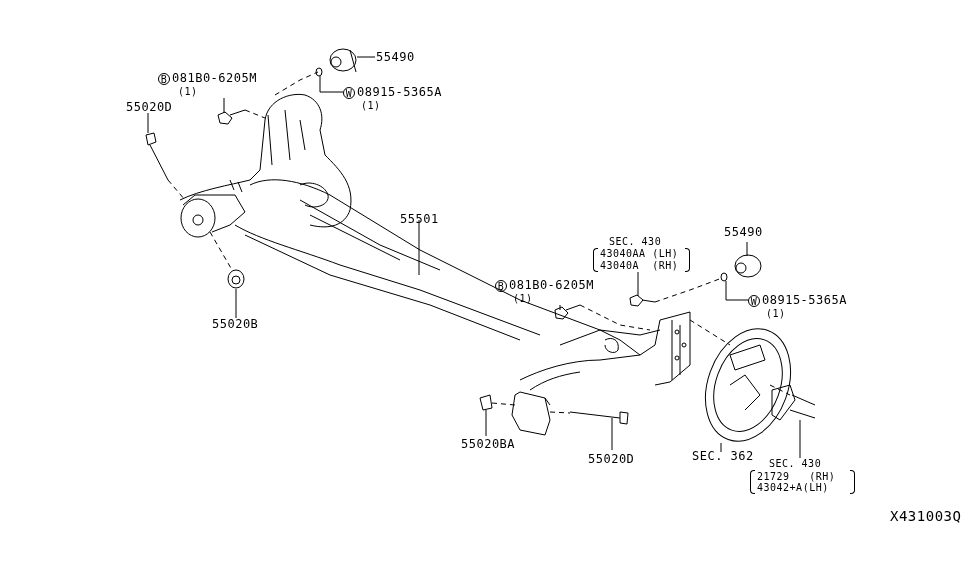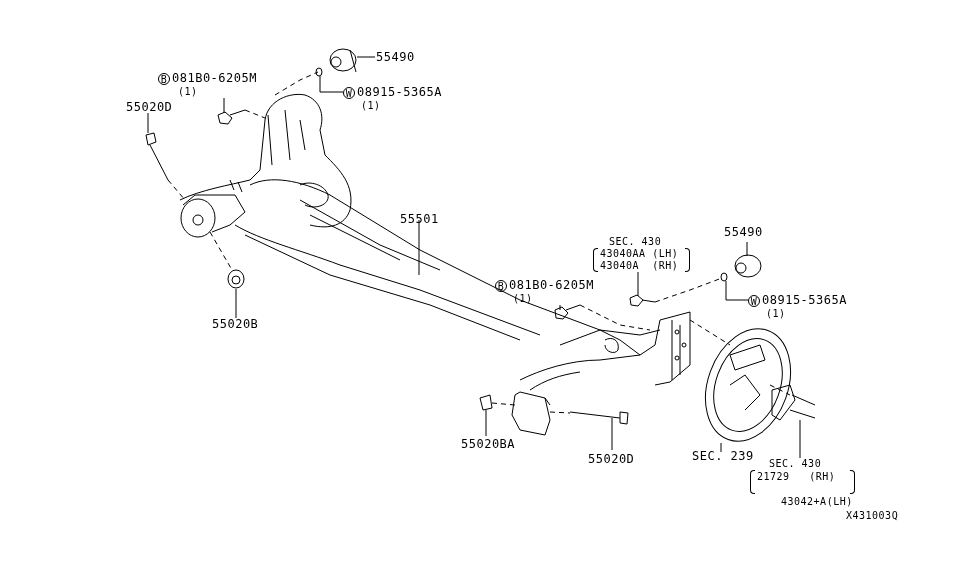--- a/index.html
+++ b/index.html
@@ -129,21 +129,21 @@
 
 <div class="lbl" style="left:495px;top:279px;"><span class="circ">B</span><span>081B0-6205M</span></div>
 <div class="lbl sm" style="left:513px;top:293px;">(1)</div>
 
 <div class="lbl" style="left:748px;top:294px;"><span class="circ">W</span><span>08915-5365A</span></div>
 <div class="lbl sm" style="left:766px;top:308px;">(1)</div>
 
 <div class="lbl" style="left:461px;top:438px;text-align:right;">55020BA</div>
 <div class="lbl" style="left:588px;top:453px;">55020D</div>
 
-<div class="lbl" style="left:692px;top:450px;">SEC. 239</div>
+<div class="lbl" style="left:692px;top:450px;">SEC. 362</div>
 
 <div class="lbl sm" style="left:769px;top:458px;">SEC. 430</div>
 <div class="brk l" style="left:750px;top:470px;height:22px;"></div>
 <div class="lbl sm" style="left:757px;top:471px;">21729   (RH)</div>
-<div class="lbl sm" style="left:757px;top:496px;margin-left:24px;">43042+A(LH)</div>
+<div class="lbl sm" style="left:757px;top:482px;">43042+A(LH)</div>
 <div class="brk r" style="left:850px;top:470px;height:22px;"></div>
 
-<div class="lbl" style="left:846px;top:510px;font-size:10px;">X431003Q</div>
+<div class="lbl" style="left:890px;top:510px;font-size:14px;">X431003Q</div>
 
 </body></html>

